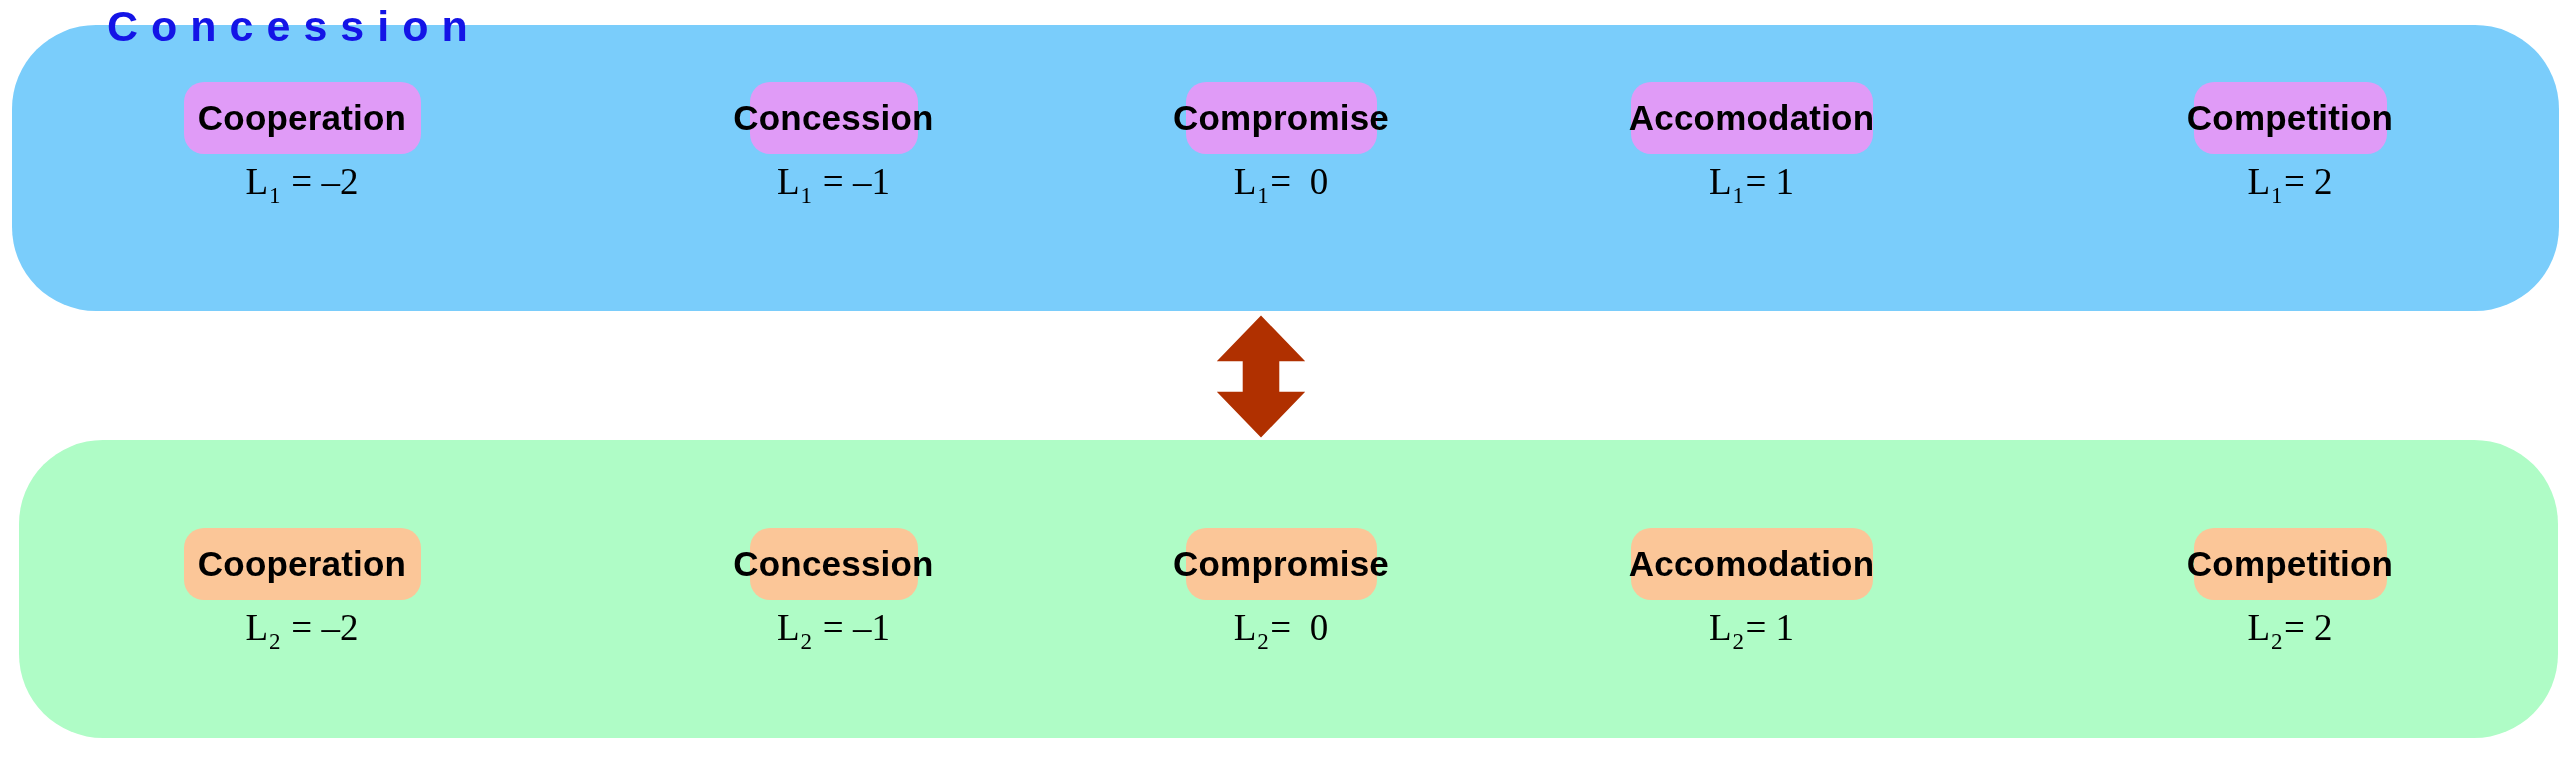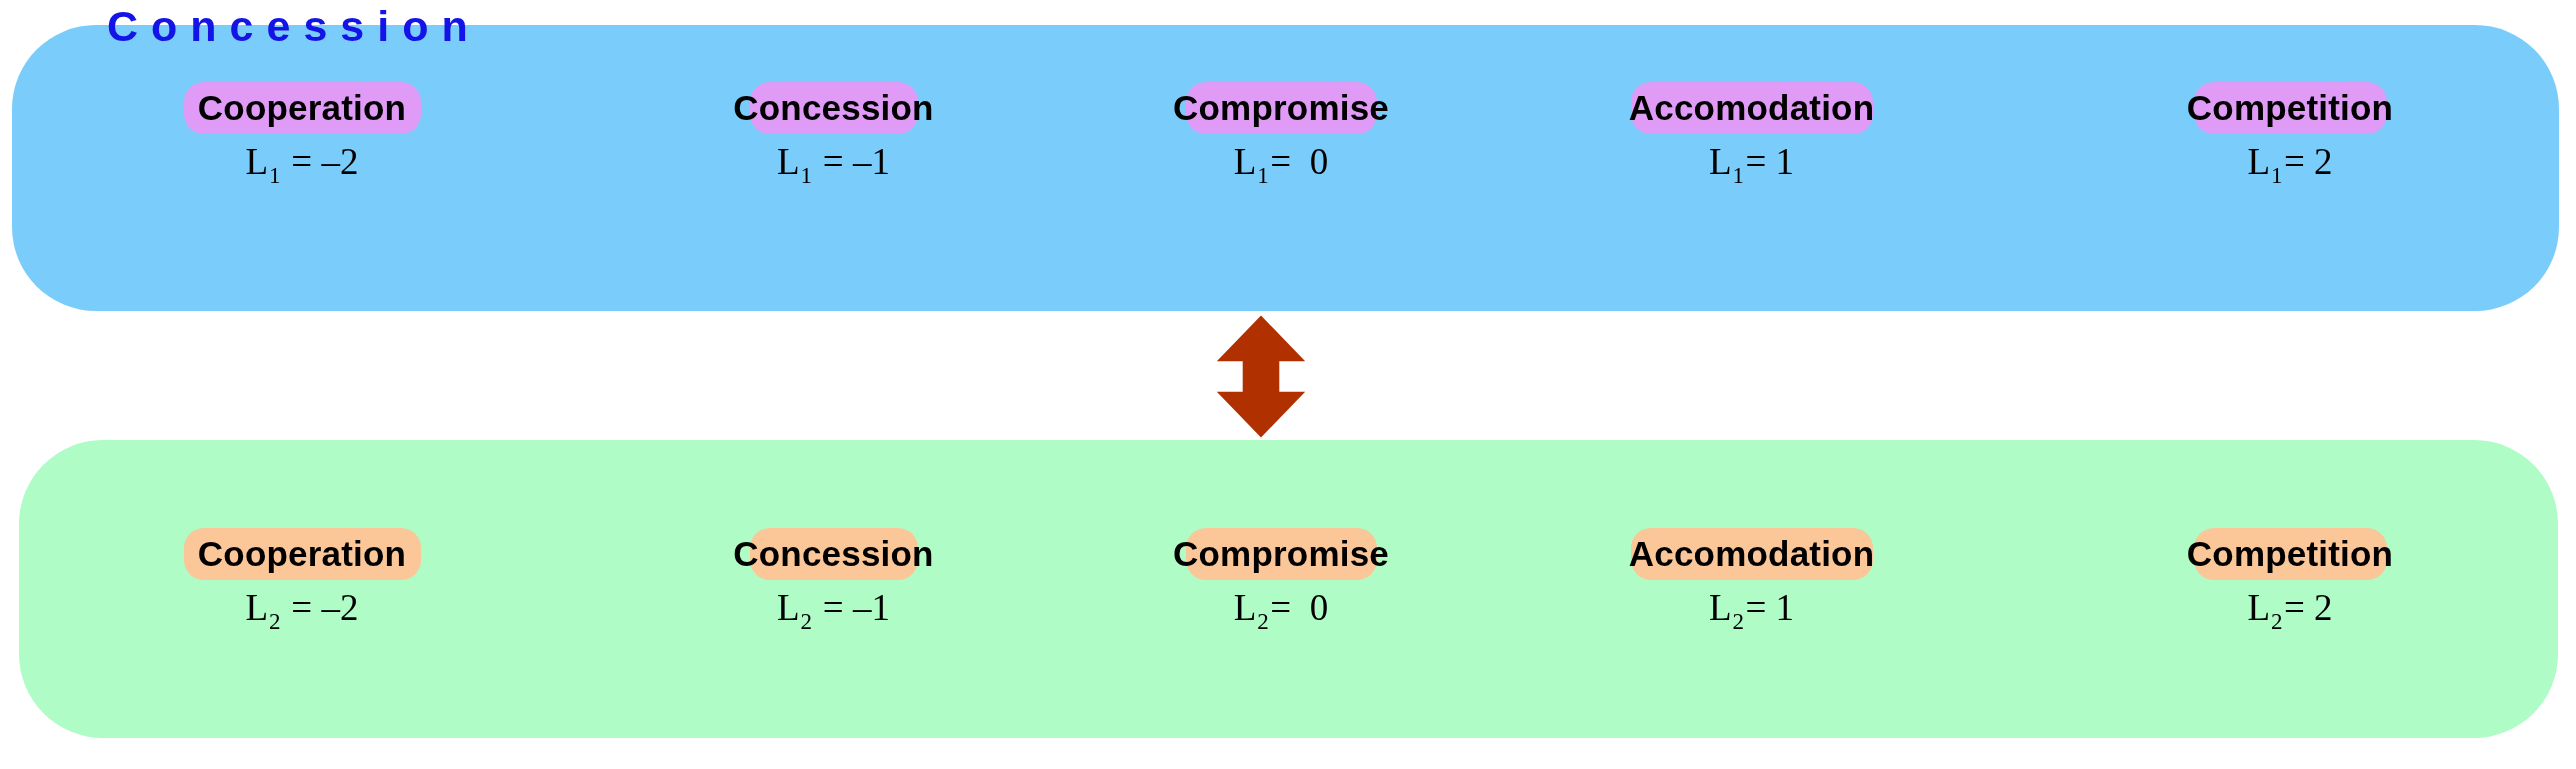--- a/index.html
+++ b/index.html
@@ -79,21 +79,21 @@
     flex-direction: column;
     align-items: center;
   }
 
   
   .pill {
     box-sizing: border-box;
     display: flex;
     align-items: center;
     justify-content: center;
-    height: 52px;
+    height: 72px;
     border-radius: 20px;
     font-size: 35px;
     font-weight: bold;
     color: #000000;
     letter-spacing: 0.2px;
     white-space: nowrap;
     padding: 0 7px;
   }
   .pill-innovator { background: #E09BF7; }
   .pill-adapter   { background: #FBC698; }

